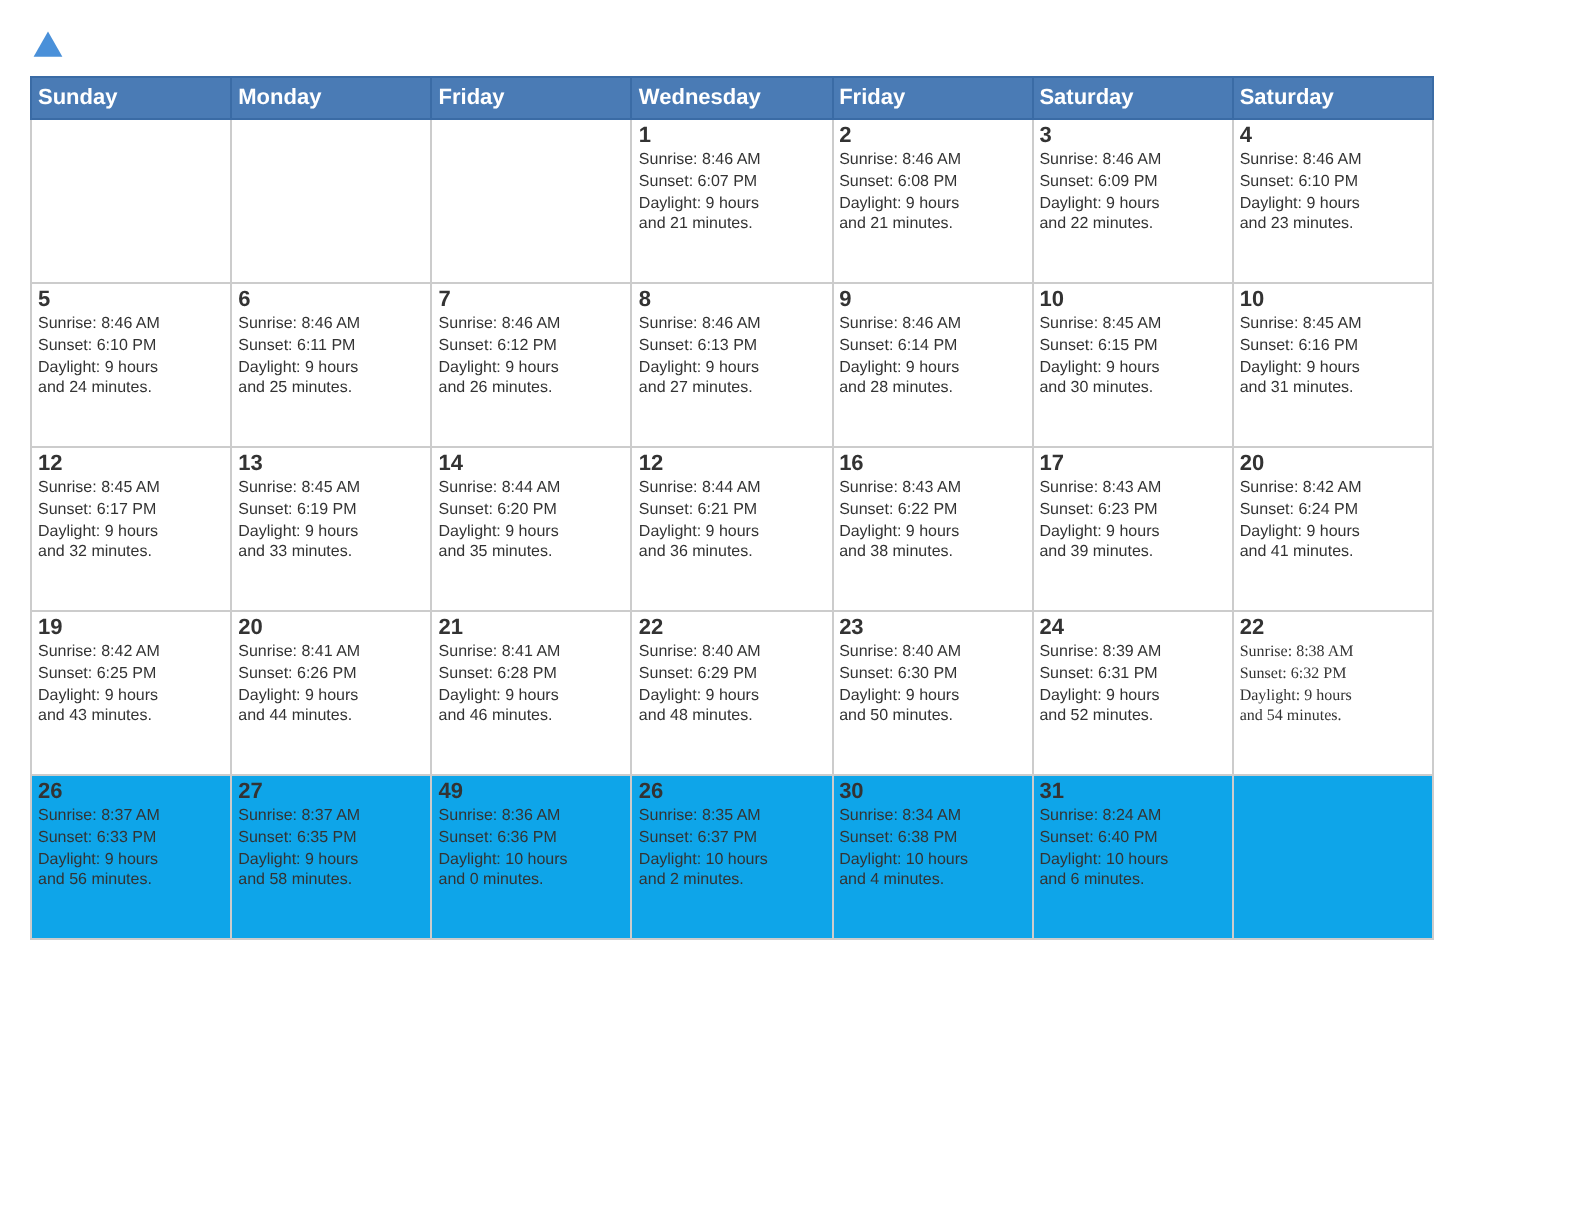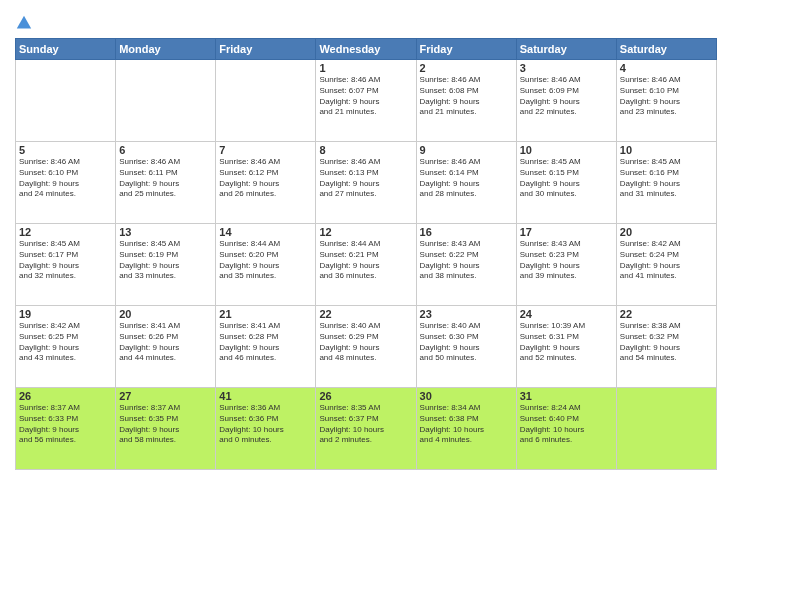--- a/index.html
+++ b/index.html
@@ -74,21 +74,21 @@
     .calendar td {
       vertical-align: top;
       border: 1px solid #ccc;
       padding: 2px 3px;
       font-size: 8.5px;
       color: #333;
       height: 82px;
       background: #fff;
     }
     .calendar tr:last-child td {
-      background: #bef264;
+      background: #0ea5e9;
     }
     .day-num {
       font-size: 11px;
       font-weight: bold;
       color: #333;
       display: block;
       margin-bottom: 1px;
     }
     .day-info {
       font-size: 8px;
@@ -298,28 +298,28 @@
           </td>
           <td>
             <span class="day-num">23</span>
             <div class="day-info" style="white-space: pre-line;">Sunrise: 8:40 AM
 Sunset: 6:30 PM
 Daylight: 9 hours
 and 50 minutes.</div>
           </td>
           <td>
             <span class="day-num">24</span>
-            <div class="day-info" style="white-space: pre-line;">Sunrise: 10:39 AM
+            <div class="day-info" style="white-space: pre-line;">Sunrise: 8:39 AM
 Sunset: 6:31 PM
 Daylight: 9 hours
 and 52 minutes.</div>
           </td>
           <td>
             <span class="day-num">22</span>
-            <div class="day-info" style="white-space: pre-line;">Sunrise: 8:38 AM
+            <div class="day-info" style="white-space: pre-line; font-family: Liberation Serif, serif;">Sunrise: 8:38 AM
 Sunset: 6:32 PM
 Daylight: 9 hours
 and 54 minutes.</div>
           </td>
         </tr>
         <tr>
           <td>
             <span class="day-num">26</span>
             <div class="day-info" style="white-space: pre-line;">Sunrise: 8:37 AM
 Sunset: 6:33 PM
@@ -327,21 +327,21 @@
 and 56 minutes.</div>
           </td>
           <td>
             <span class="day-num">27</span>
             <div class="day-info" style="white-space: pre-line;">Sunrise: 8:37 AM
 Sunset: 6:35 PM
 Daylight: 9 hours
 and 58 minutes.</div>
           </td>
           <td>
-            <span class="day-num">41</span>
+            <span class="day-num">49</span>
             <div class="day-info" style="white-space: pre-line;">Sunrise: 8:36 AM
 Sunset: 6:36 PM
 Daylight: 10 hours
 and 0 minutes.</div>
           </td>
           <td>
             <span class="day-num">26</span>
             <div class="day-info" style="white-space: pre-line;">Sunrise: 8:35 AM
 Sunset: 6:37 PM
 Daylight: 10 hours

